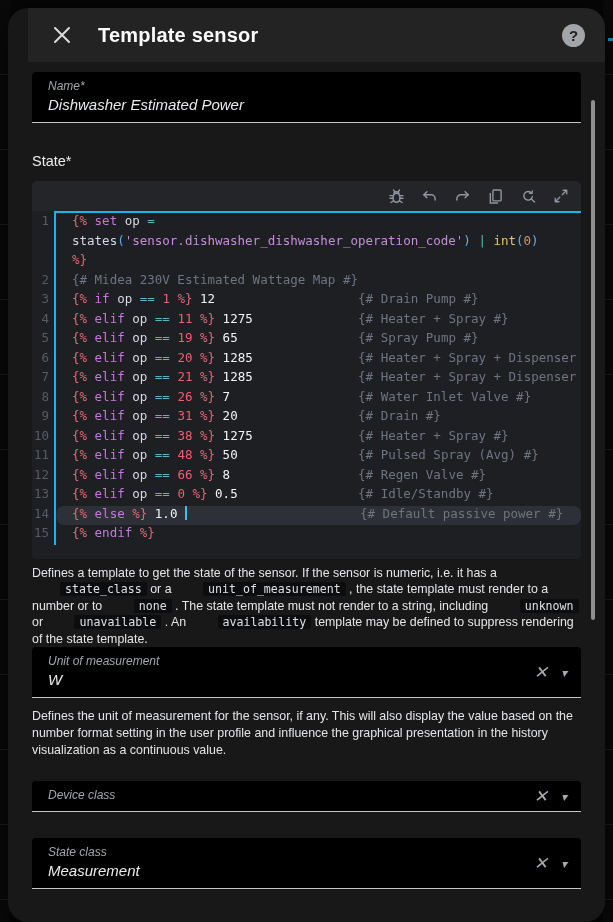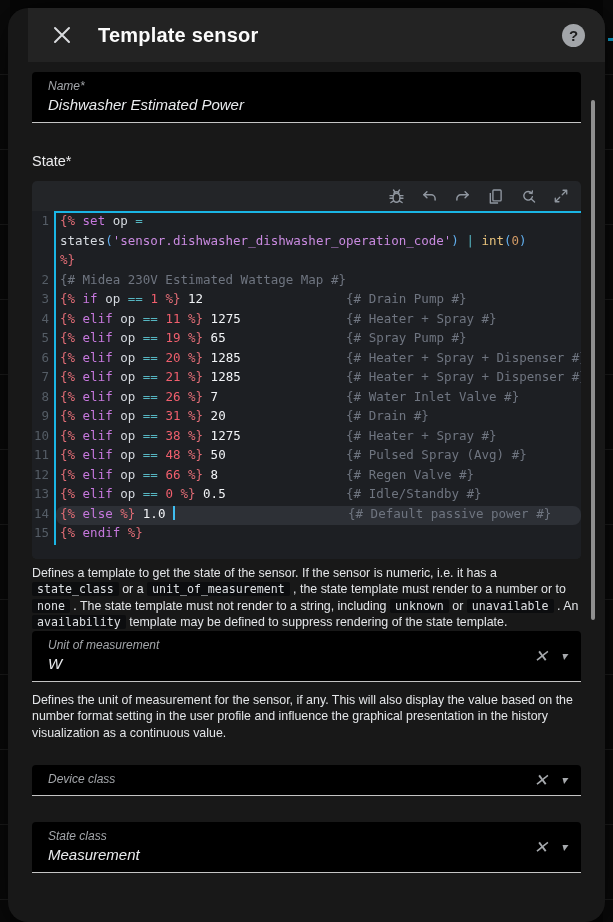--- a/index.html
+++ b/index.html
@@ -46,32 +46,32 @@
   
   .editor-card{margin:12px 24px 0;background:#232528;border-radius:5px;overflow:hidden;}
   .editor-toolbar{height:30px;display:flex;align-items:center;justify-content:flex-end;gap:9px;padding:0 8px;}
   .tool-btn{width:24px;height:24px;border-radius:3px;}
   .tool-btn svg{display:block;}
   .code-scroll{display:flex;background:#1d1f23;padding-bottom:14px;}
   .gutter{width:22px;padding-top:2px;flex:none;}
   .ln{height:19.5px;line-height:19.5px;text-align:right;padding-right:5px;
       font:12.5px "DejaVu Sans Mono", monospace;color:#555d66;}
   .codecol{flex:1;border-top:2px solid #1ab5e5;border-left:2px solid #1ab5e5;min-width:0;}
-  .crow{height:19.5px;line-height:19.5px;white-space:pre;padding-left:4px;
+  .crow{height:19.5px;line-height:19.5px;white-space:pre;padding-left:16px;
       font:12.5px "DejaVu Sans Mono", monospace;color:#d6dae0;}
   .crow.active{background:#2d3036;border-radius:8px;}
   .tk-b{color:#e06c75}.tk-k{color:#c678dd}.tk-v{color:#d6dae0}.tk-o{color:#56b6c2}
   .tk-n{color:#f15f6d}.tk-w{color:#f2f4f7}.tk-s{color:#c98ae0}.tk-f{color:#e5c07b}
   .tk-d{color:#d19a66}.tk-p{color:#61afef}.tk-c{color:#6f7580}.tk-x{color:#d6dae0}
   .cursor{display:inline-block;width:2px;height:14px;background:#3fbdf0;vertical-align:-2px;}
 
   
   .helper{margin:6px 24px 0;font-size:12.4px;line-height:16.6px;color:#e3e5e8;}
   .chip{font-family:"DejaVu Sans Mono", monospace;font-size:11.6px;background:#0c0d0f;
-        color:#dde0e4;padding:0 5px;border-radius:2px;}
+        color:#dde0e4;padding:0 5px;border-radius:2px;margin-left:28px;}
 
   .mt20{} .mt10h{margin-top:10px;} .mt23{margin-top:23px;} .mt26{margin-top:26px;}
   .mt10{margin-top:10px;}
 
   
   .dlg-scrollbar{position:absolute;right:10px;top:92px;width:4px;height:520px;background:#8f8f8f;border-radius:2px;cursor:pointer;}
 </style>
 </head>
 <body>
 

